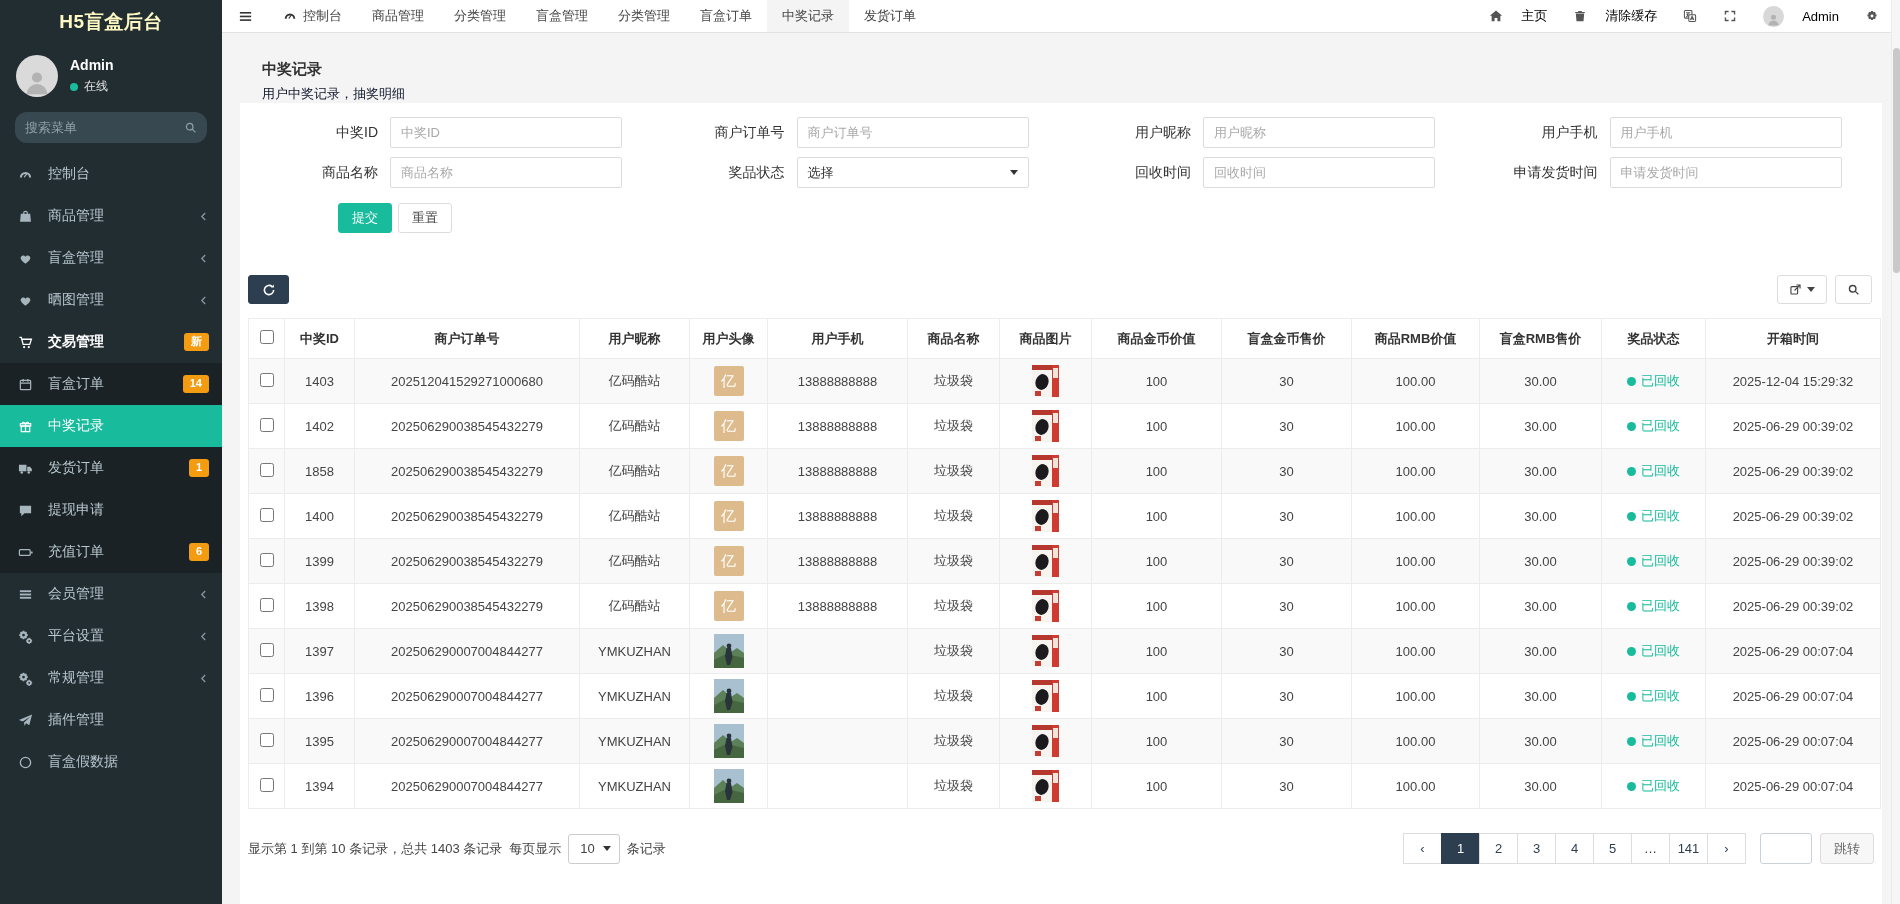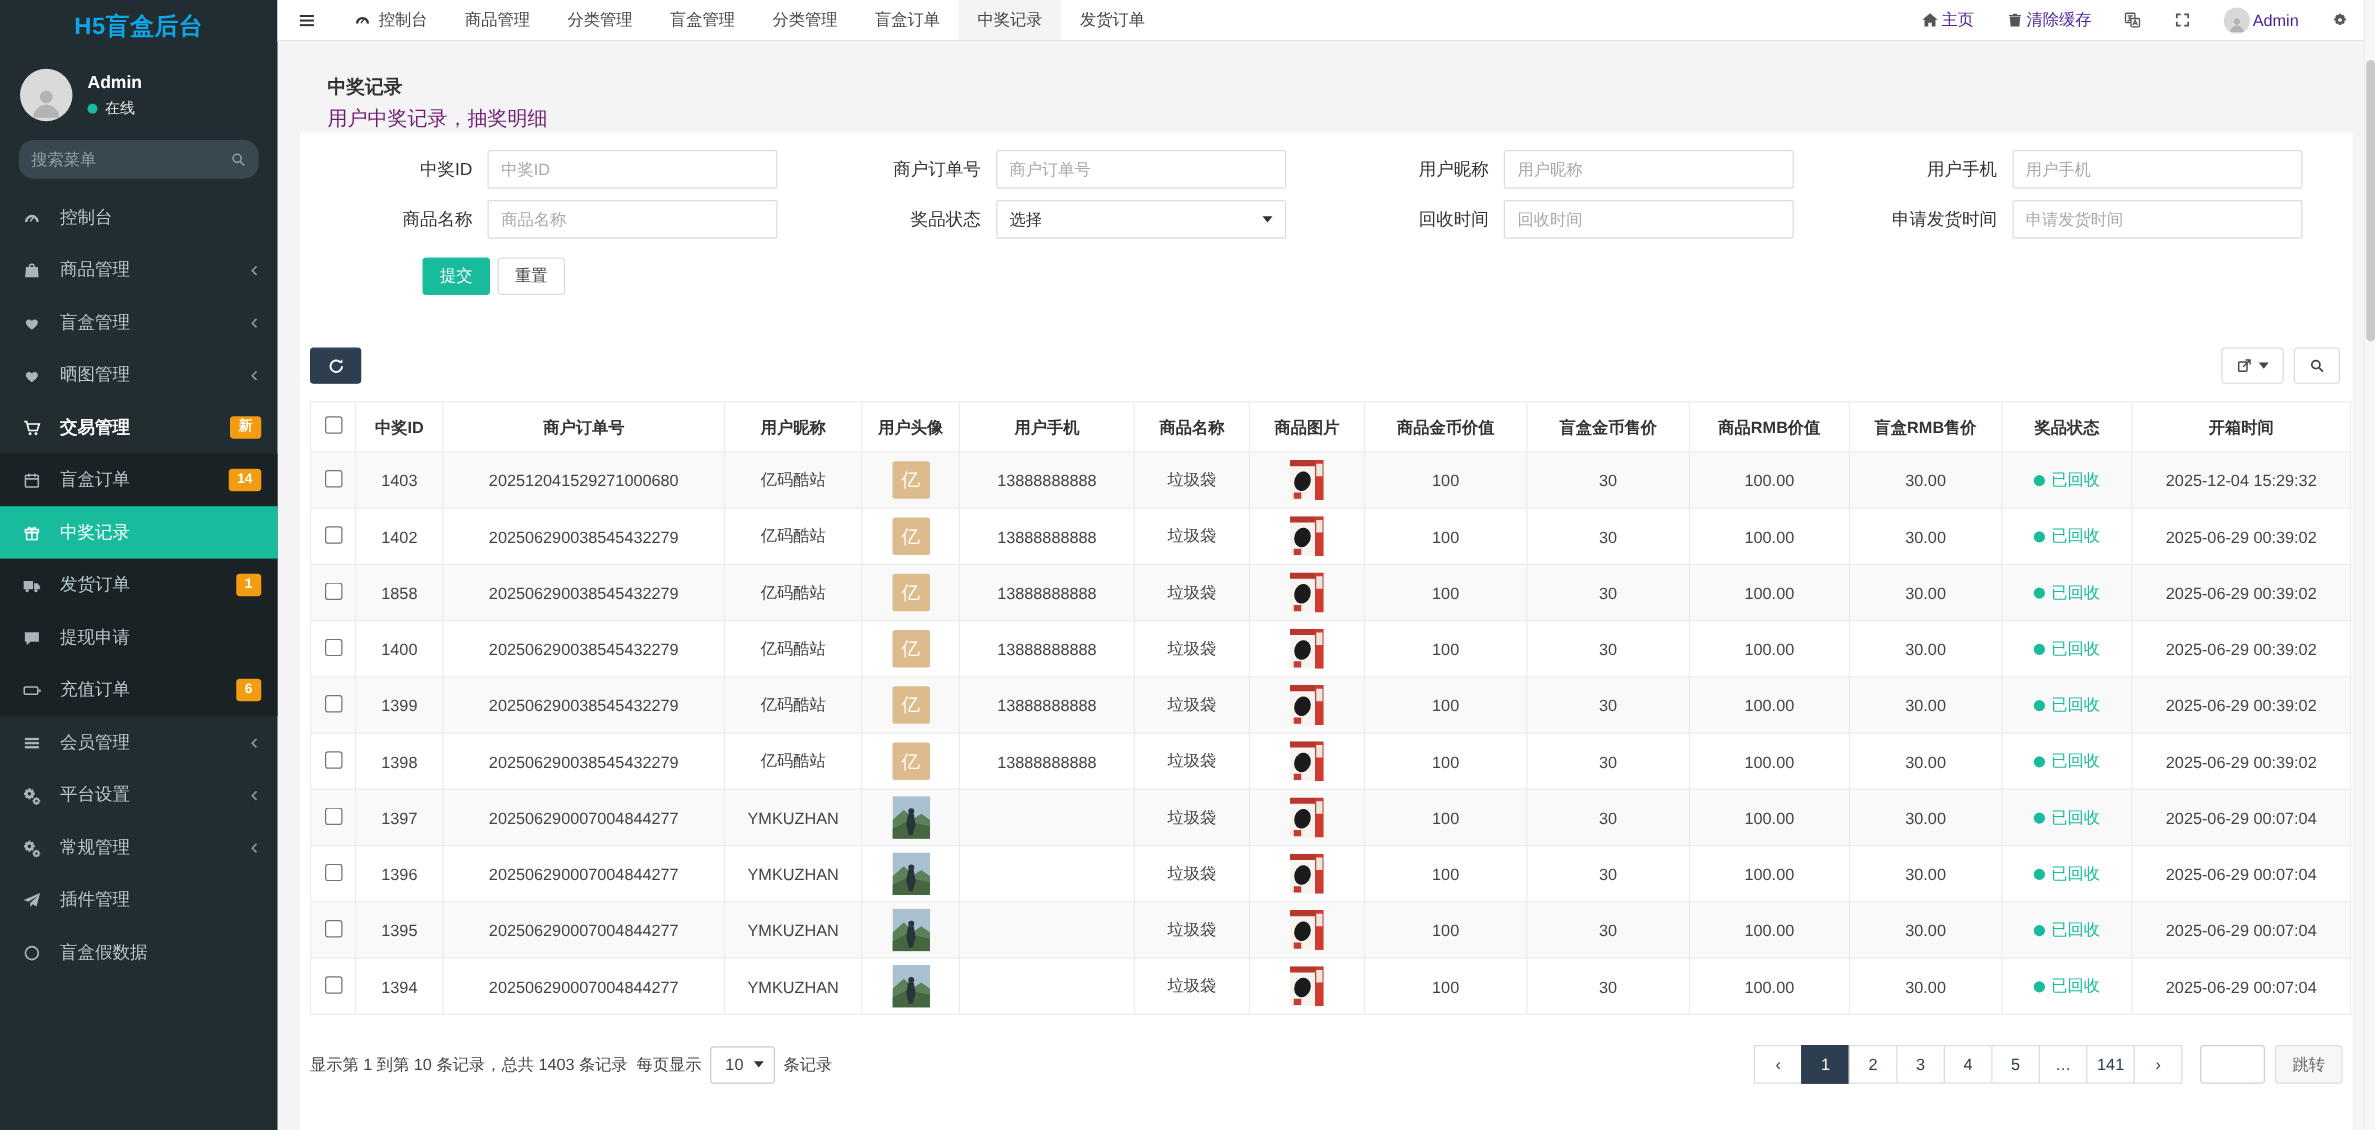--- a/index.html
+++ b/index.html
@@ -2,21 +2,21 @@
 <html><head>
 <meta charset="utf-8">
 <style>
   *{margin:0;padding:0;box-sizing:border-box}
   html,body{width:1900px;height:904px;overflow:hidden}
   body{font-family:"Liberation Sans","DejaVu Sans",sans-serif;background:#f4f4f4;position:relative}
   .app{display:flex;width:100%;height:100%}
 
   
   .sidebar{width:222px;background:#222d32;flex-shrink:0;color:#b8c7ce;display:flex;flex-direction:column}
-  .brand{height:44px;line-height:44px;text-align:center;color:#0ea5e9;font-size:19px;font-weight:bold;letter-spacing:.5px}
+  .brand{height:44px;line-height:44px;text-align:center;color:#fef9c3;font-size:19px;font-weight:bold;letter-spacing:.5px}
   .user-panel{display:flex;align-items:center;padding:11px 16px 9px;gap:12px}
   .user-avatar{width:42px;height:42px;border-radius:50%;background:#dadada;display:flex;align-items:flex-end;justify-content:center;overflow:hidden}
   .user-avatar svg{width:30px;height:30px}
   .user-name{color:#fff;font-weight:bold;font-size:14px}
   .user-status{font-size:12px;color:#e8e8e8;display:flex;align-items:center;gap:6px;margin-top:5px}
   .dot{width:8px;height:8px;border-radius:50%;background:#18bc9c;display:inline-block}
   .sidebar-search{margin:6px 15px 10px;display:flex;background:#374850;border-radius:12px;overflow:hidden;height:31px}
   .sidebar-search input{flex:1;background:transparent;border:0;color:#ccc;font-size:13px;padding:0 10px;outline:none;min-width:0}
   .sidebar-search input::placeholder{color:#8fa0a8}
   .sidebar-search .search-btn{width:34px;background:transparent;border:0;color:#8fa0a8;display:flex;align-items:center;justify-content:center;cursor:pointer}
@@ -37,31 +37,31 @@
   .main{flex:1;display:flex;flex-direction:column;min-width:0}
   .topbar{height:33px;background:#fff;display:flex;align-items:stretch;border-bottom:1px solid #e4e4e4;font-size:13px;color:#444;flex-shrink:0}
   .hamburger{width:46px;display:flex;align-items:center;justify-content:center;color:#333;cursor:pointer}
   .hamburger svg{width:15px;height:15px}
   .topnav{display:flex}
   .nav-tab{display:flex;align-items:center;gap:6px;padding:0 15px;color:#444;cursor:pointer;white-space:nowrap}
   .nav-tab.active{background:#f4f4f4}
   .nav-tab .icon{display:flex;color:#333}
   .nav-tab .icon svg{width:14px;height:14px}
   .topbar-right{margin-left:auto;display:flex;align-items:center;padding-right:8px}
-  .tb-item{display:flex;align-items:center;gap:2px;padding:12px 13px;color:#4c1d95;cursor:pointer;height:100%;white-space:nowrap}
+  .tb-item{display:flex;align-items:center;gap:18px;padding:12px 13px;color:#000000;cursor:pointer;height:100%;white-space:nowrap}
   .tb-item .icon{display:flex;color:#555}
   .tb-item .icon svg{width:14px;height:14px}
   .mini-avatar{width:21px;height:21px;border-radius:50%;background:#d8d8d8;display:flex;align-items:flex-end;justify-content:center;overflow:hidden}
   .mini-avatar svg{width:15px;height:15px}
 
   .content{flex:1;padding:15px 18px 0;display:flex;flex-direction:column;overflow:hidden}
   .panel{display:flex;flex-direction:column;flex:1}
   .panel-heading{padding:12px 22px 0}
   .page-title{font-size:15px;font-weight:bold;color:#333}
-  .page-subtitle{font-size:16px;color:#701a75;margin-top:6px}
+  .page-subtitle{font-size:13px;color:#0f172a;margin-top:6px}
   .status-tabs{display:flex;margin-top:15px;padding-left:0}
   .stab{padding:0 18px;height:33px;line-height:33px;font-size:13px;background:#e2e2e2;color:#9a9a9a;margin-right:3px;cursor:pointer}
   .stab.active{background:#fff;color:#555}
   .panel-body{background:#fff;padding:14px 8px 0;flex:1}
 
   
   .f-row{display:flex;margin-bottom:9px}
   .f-field{width:25%;display:flex;align-items:center}
   .f-label{width:142px;text-align:right;padding-right:12px;font-size:14px;color:#333;flex-shrink:0}
   .f-input,.f-select{width:232px;height:31px;border:1px solid #dcdcdc;border-radius:2px;padding:0 10px;font-size:13px;color:#333;background:#fff;outline:none}

